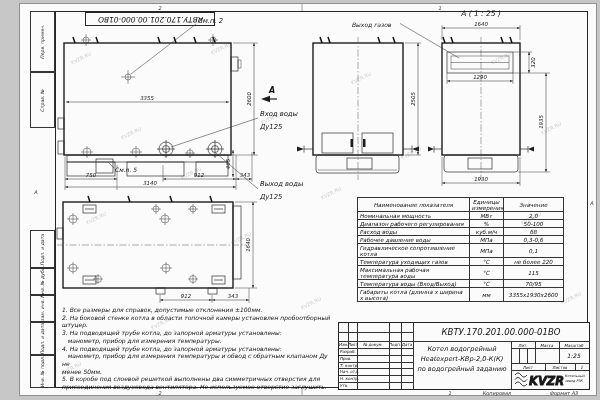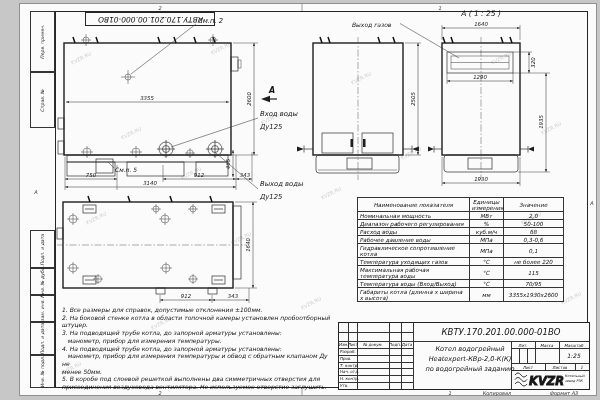--- a/index.html
+++ b/index.html
@@ -43,21 +43,21 @@
   .spec col.n{width:112px;} .spec col.u{width:34px;} .spec col.v{width:60px;}
   
   .tb{position:absolute;left:338px;top:322px;width:250px;height:66px;border:1.2px solid #222;
       box-sizing:content-box;background:#fbfbfb;}
   .tb .v{position:absolute;width:1px;background:#333;}
   .tb .h{position:absolute;height:1px;background:#333;}
   .tb .tx{position:absolute;font:italic 4px "DejaVu Sans",sans-serif;color:#111;
           text-align:center;white-space:nowrap;}
   .tb .docnum{left:74px;top:0;width:176px;height:18px;font:italic 8.5px "DejaVu Sans",sans-serif;
               line-height:18px;}
-  .tb .name{font:italic 6.6px "DejaVu Sans",sans-serif;width:98px;left:82px;}
+  .tb .name{font:italic 6.6px "DejaVu Sans",sans-serif;width:98px;left:74px;}
   .tb .cap{font:italic 3.4px "DejaVu Sans",sans-serif;}
 </style>
 </head>
 <body>
 
 <div id="canvas">
   <div class="sheet"></div>
   <div id="wm">
       <span class="wm" style="left: 70px; top: 55px;">KVZR.RU</span>
       <span class="wm" style="left: 210px; top: 45px;">KVZR.RU</span>

